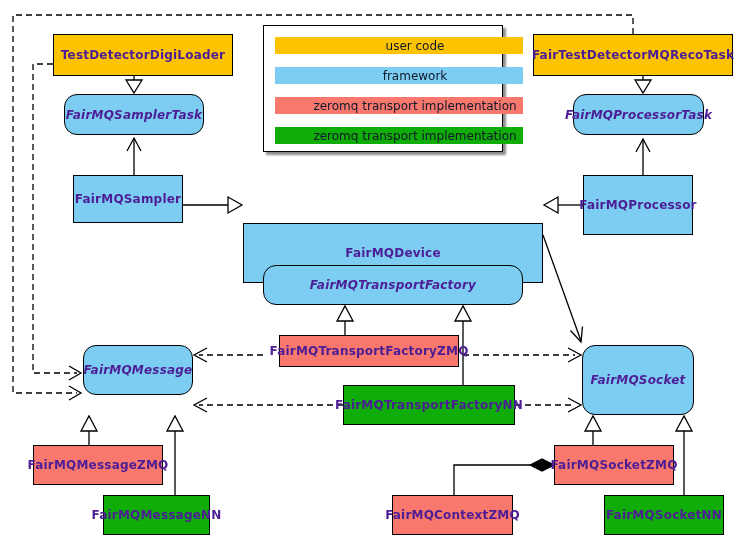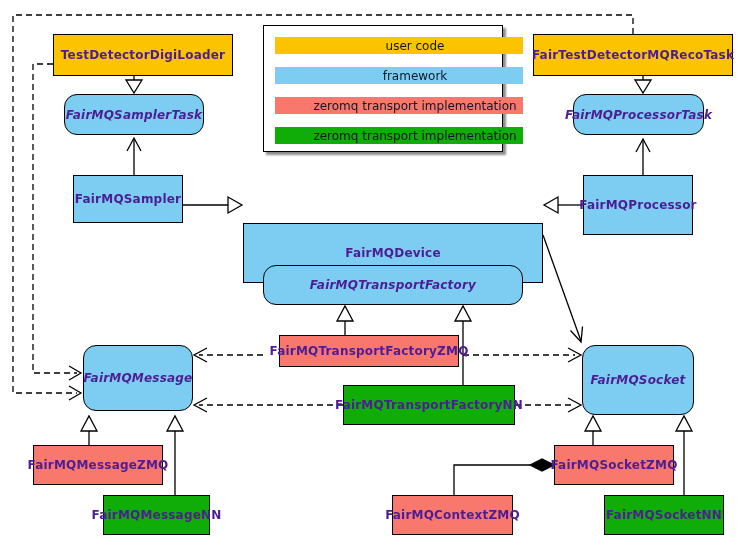--- a/index.html
+++ b/index.html
@@ -107,21 +107,21 @@
 
   <div class="node" style="left: 53px; top: 34px; width: 180px; height: 42px; background-color: rgb(252, 196, 0);">TestDetectorDigiLoader</div>
   <div class="node" style="left: 533px; top: 34px; width: 200px; height: 42px; background-color: rgb(252, 196, 0);">FairTestDetectorMQRecoTask</div>
 
   <div class="node abstract" style="left: 64px; top: 94px; width: 140px; height: 41px; background-color: rgb(124, 205, 241);">FairMQSamplerTask</div>
   <div class="node" style="left: 73px; top: 175px; width: 110px; height: 48px; background-color: rgb(124, 205, 241);">FairMQSampler</div>
   <div class="node" style="left: 243px; top: 175px; width: 300px; height: 60px; background-color: rgb(124, 205, 241); margin-top: 48px;">FairMQDevice</div>
   <div class="node abstract" style="left: 573px; top: 94px; width: 131px; height: 41px; background-color: rgb(124, 205, 241);">FairMQProcessorTask</div>
   <div class="node" style="left: 583px; top: 175px; width: 110px; height: 60px; background-color: rgb(124, 205, 241);">FairMQProcessor</div>
   <div class="node abstract" style="left: 263px; top: 265px; width: 260px; height: 40px; background-color: rgb(124, 205, 241);">FairMQTransportFactory</div>
-  <div class="node abstract" style="left: 83px; top: 345px; width: 110px; height: 66px; background-color: rgb(124, 205, 241);">FairMQMessage</div>
+  <div class="node abstract" style="left: 83px; top: 345px; width: 110px; height: 50px; background-color: rgb(124, 205, 241);">FairMQMessage</div>
   <div class="node abstract" style="left: 582px; top: 345px; width: 112px; height: 70px; background-color: rgb(124, 205, 241);">FairMQSocket</div>
 
   <div class="node" style="left: 279px; top: 335px; width: 180px; height: 32px; background-color: rgb(249, 120, 110);">FairMQTransportFactoryZMQ</div>
   <div class="node" style="left: 33px; top: 445px; width: 130px; height: 40px; background-color: rgb(249, 120, 110);">FairMQMessageZMQ</div>
   <div class="node" style="left: 554px; top: 445px; width: 120px; height: 40px; background-color: rgb(249, 120, 110);">FairMQSocketZMQ</div>
   <div class="node" style="left: 392px; top: 495px; width: 121px; height: 40px; background-color: rgb(249, 120, 110);">FairMQContextZMQ</div>
 
   <div class="node" style="left: 343px; top: 385px; width: 172px; height: 40px; background-color: rgb(16, 173, 8);">FairMQTransportFactoryNN</div>
   <div class="node" style="left: 103px; top: 495px; width: 107px; height: 40px; background-color: rgb(16, 173, 8);">FairMQMessageNN</div>
   <div class="node" style="left: 604px; top: 495px; width: 120px; height: 40px; background-color: rgb(16, 173, 8);">FairMQSocketNN</div>

